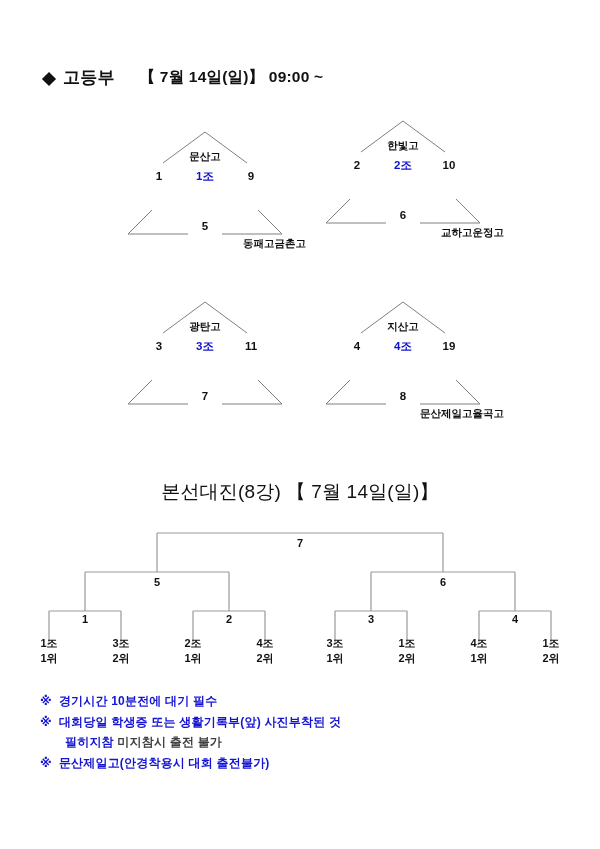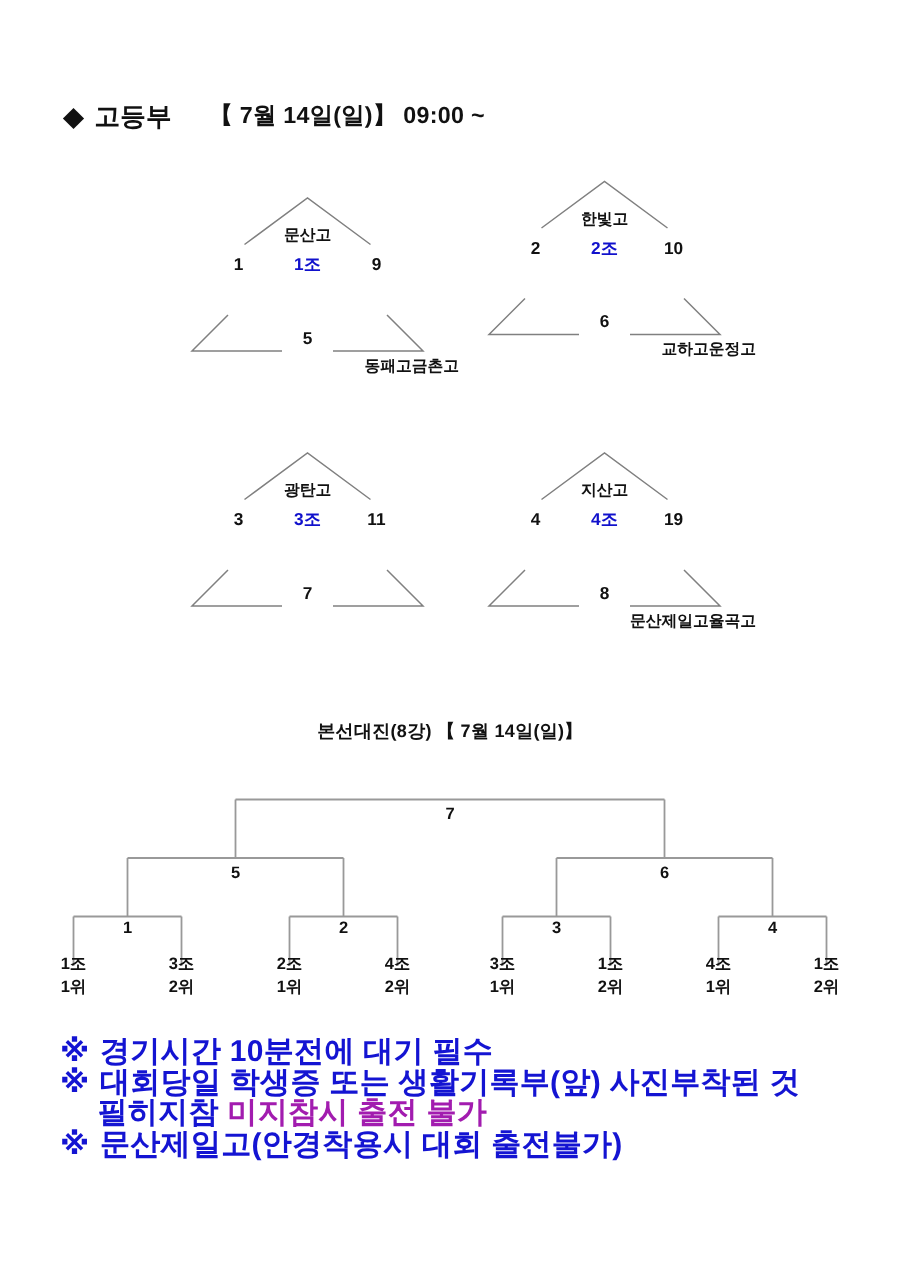--- a/index.html
+++ b/index.html
@@ -122,22 +122,22 @@
     font-weight: bold;
   }
   .group-bottom span { white-space: nowrap; }
 
   
   .main-title {
     position: absolute;
     left: 0; right: 0;
     top: 479px;
     text-align: center;
-    font-size: 12px;
-    font-weight: bold;
+    font-size: 19px;
+    font-weight: normal;
     letter-spacing: 0.2px;
   }
   .main-bracket {
     position: absolute;
     left: 0;
     top: 520px;
     width: 600px;
     height: 160px;
   }
   .main-bracket svg { display: block; }
@@ -170,30 +170,30 @@
     color: #111111;
   }
   .slot .slot-group { display: block; }
   .slot .slot-rank  { display: block; }
 
   
   .notes {
     position: absolute;
     left: 40px;
     top: 691px;
-    font-size: 20px;
+    font-size: 12px;
     font-weight: bold;
     color: #1414d2;
     line-height: 20.5px;
     letter-spacing: 0.2px;
   }
   .note-line { white-space: nowrap; }
   .note-mark { margin-right: 7px; }
   .note-indent { padding-left: 25px; }
-  .red { color: #a21caf; }
+  .red { color: #404040; }
 </style>
 </head>
 <body>
 
 <div class="page-header">
   <span class="diamond-bullet"></span>
   <span class="header-title">고등부</span>
   <span class="header-sched">【 7월 14일(일)】 09:00 ~</span>
 </div>
 

